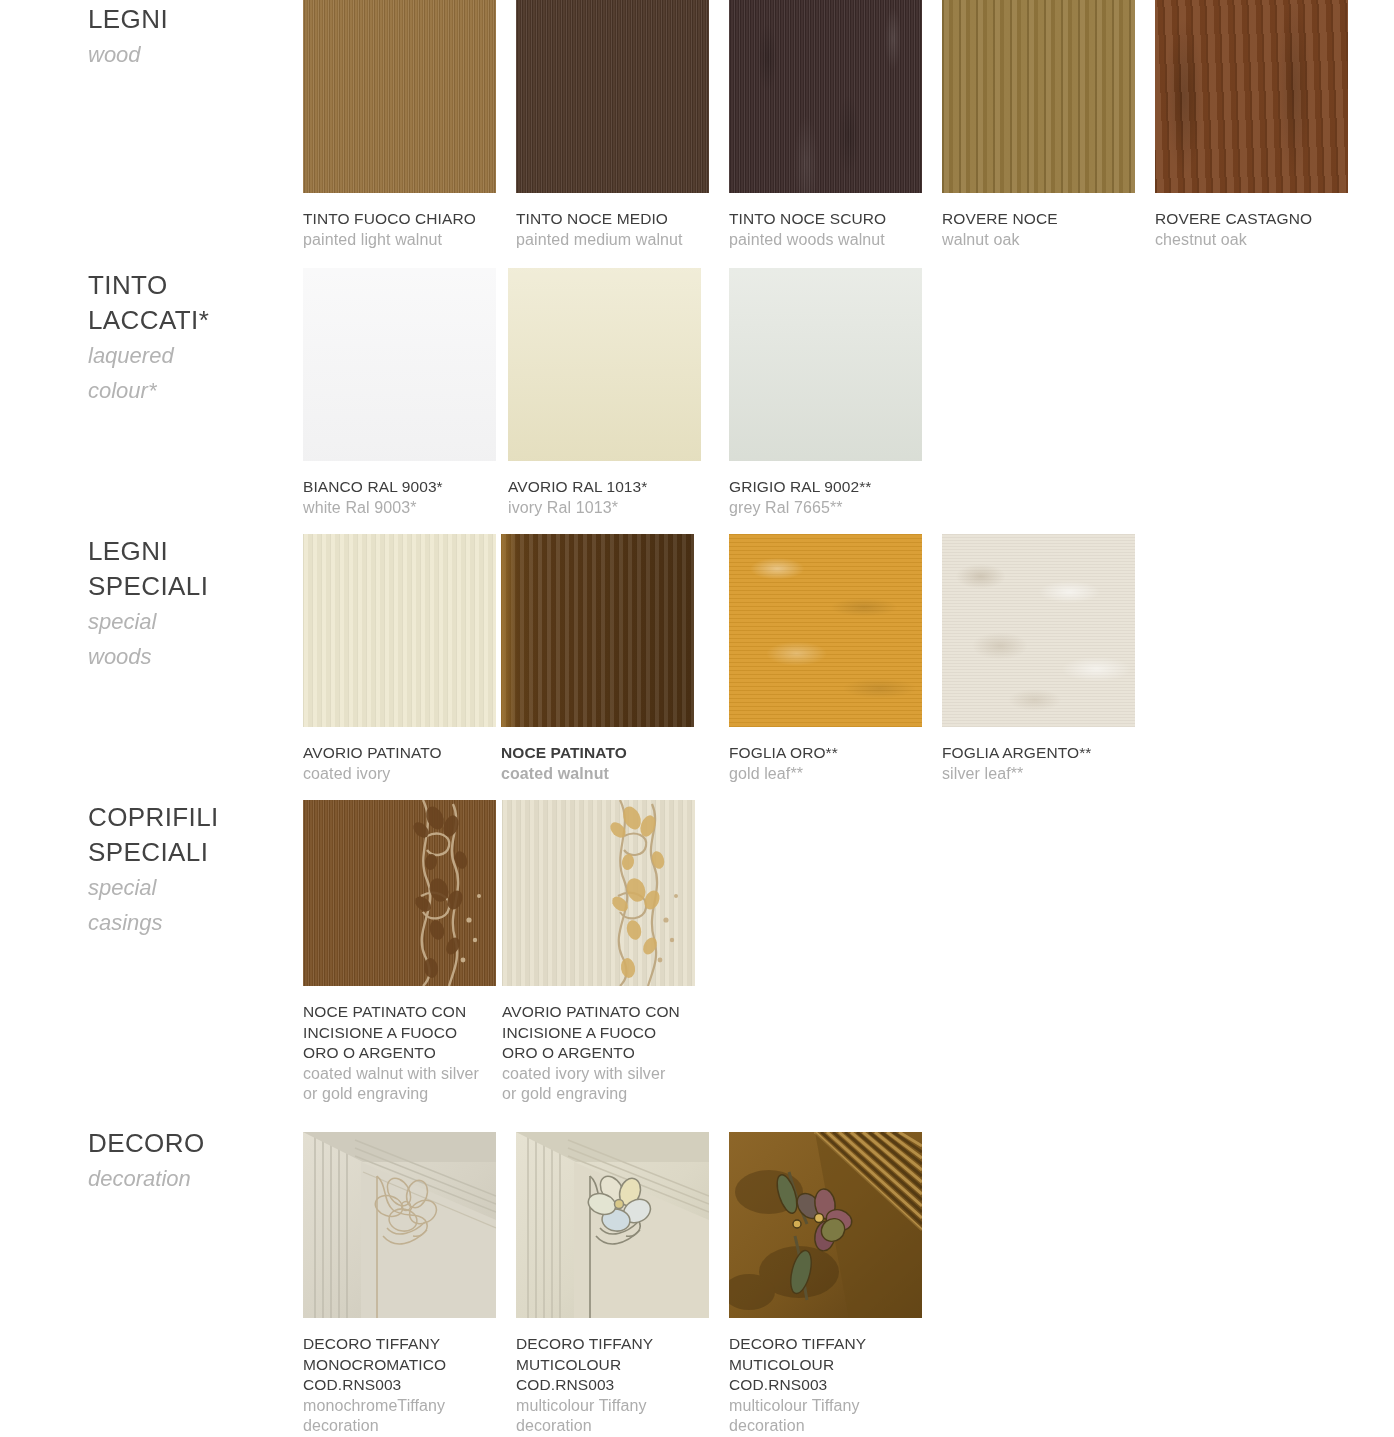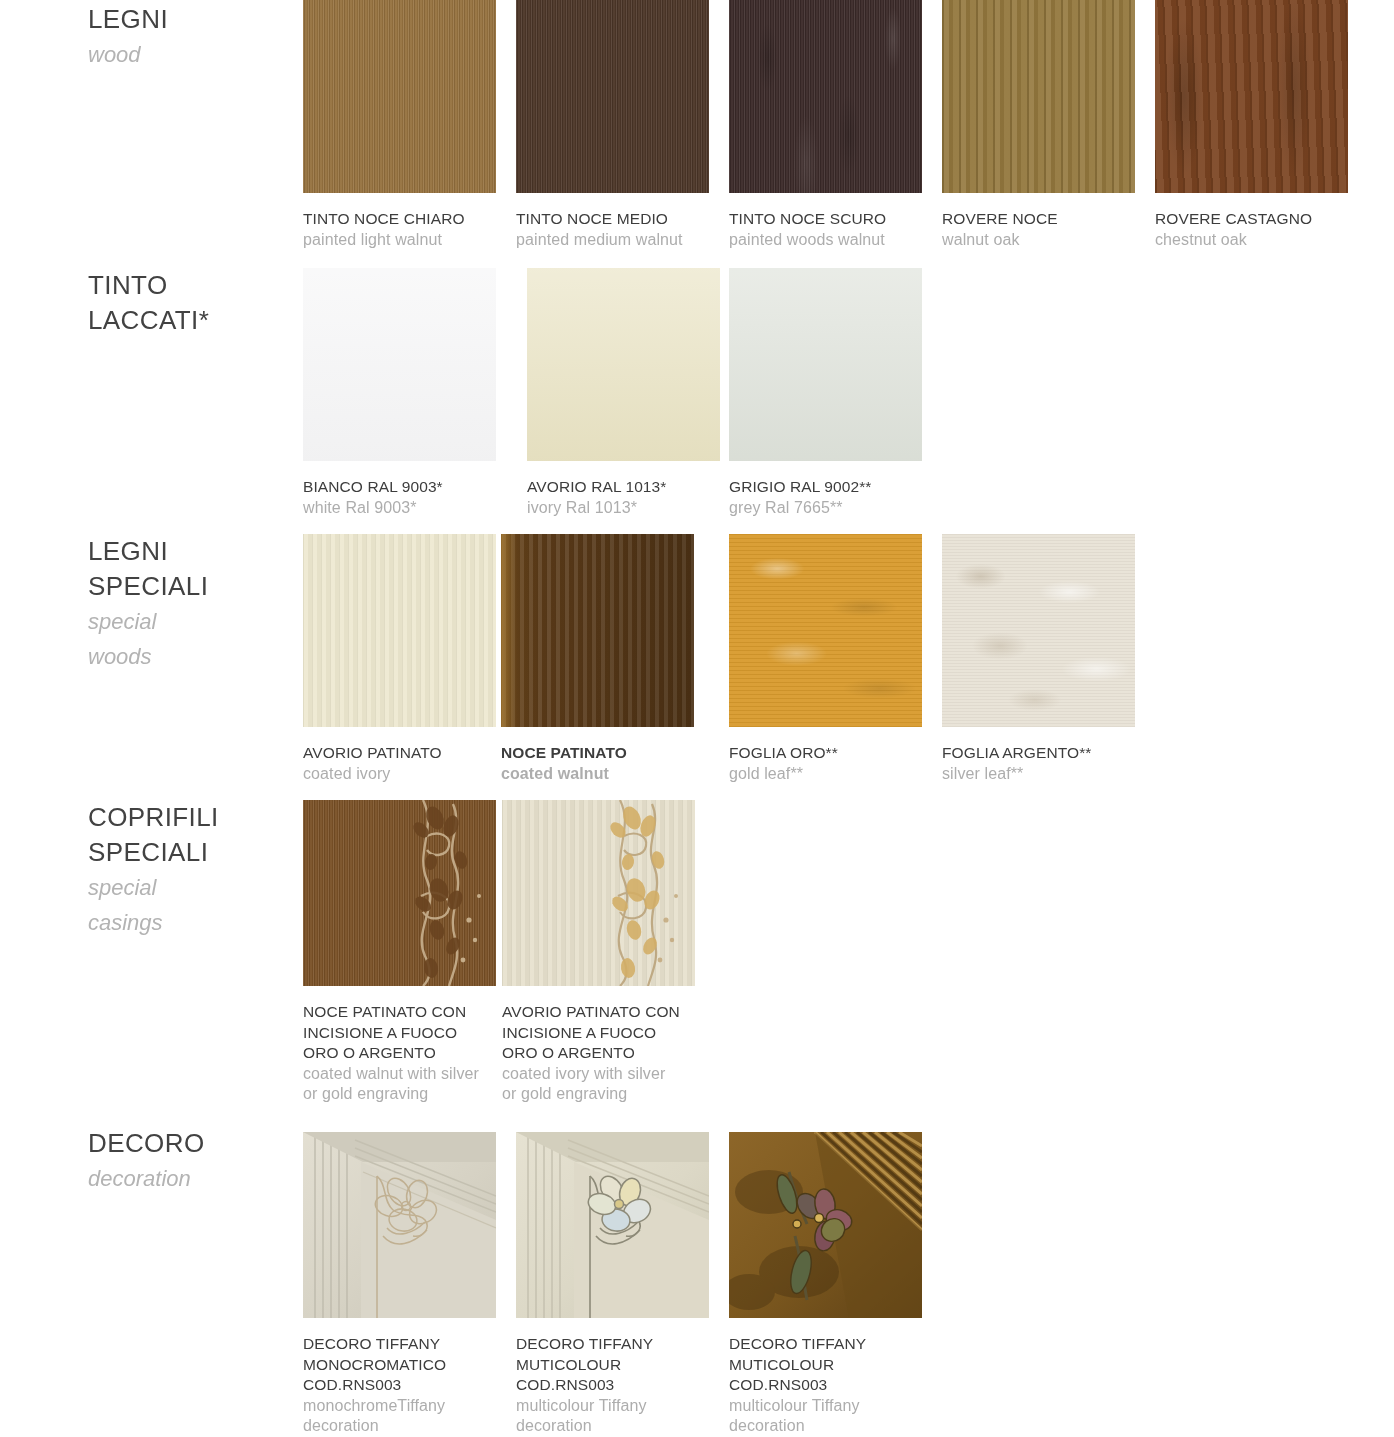--- a/index.html
+++ b/index.html
@@ -166,21 +166,21 @@
       <div class="head-it">LEGNI</div>
       <div class="head-en">wood</div>
     </div>
     <div class="swatches">
 
       <div class="cell" style="left:0px;">
         <div class="chip" style="background:#96723F;">
           <div class="tex grain-fine"></div>
         </div>
         <div class="cap">
-          <div class="cap-it">TINTO NOCE CHIARO</div>
+          <div class="cap-it">TINTO FUOCO CHIARO</div>
           <div class="cap-en">painted light walnut</div>
         </div>
       </div>
 
       <div class="cell" style="left:213px;">
         <div class="chip" style="background:#4C3628;">
           <div class="tex grain-fine"></div>
         </div>
         <div class="cap">
           <div class="cap-it">TINTO NOCE MEDIO</div>
@@ -219,34 +219,36 @@
         </div>
       </div>
 
     </div>
   </div>
 
   <div class="row" style="top:268px;">
     <div class="row-head" style="top:0px;">
       <div class="head-it">TINTO
 LACCATI*</div>
+      <div class="head-en">laquered
+colour*</div>
     </div>
     <div class="swatches">
 
       <div class="cell" style="left:0px;">
         <div class="chip" style="background:#F6F6F7;">
           <div class="tex flat-lacquer"></div>
         </div>
         <div class="cap">
           <div class="cap-it">BIANCO RAL 9003*</div>
           <div class="cap-en">white Ral 9003*</div>
         </div>
       </div>
 
-      <div class="cell" style="left:224px;">
+      <div class="cell" style="left:205px;">
         <div class="chip" style="background:#E9E3C3;">
           <div class="tex flat-lacquer"></div>
         </div>
         <div class="cap">
           <div class="cap-it">AVORIO RAL 1013*</div>
           <div class="cap-en">ivory Ral 1013*</div>
         </div>
       </div>
 
       <div class="cell" style="left:426px;">

